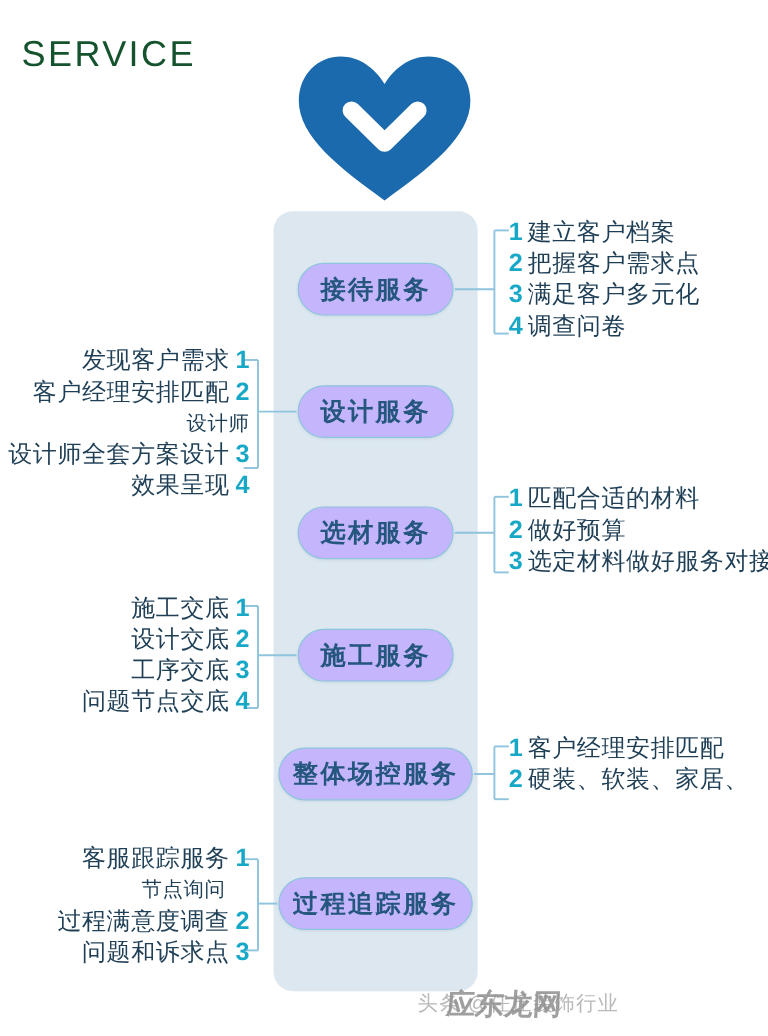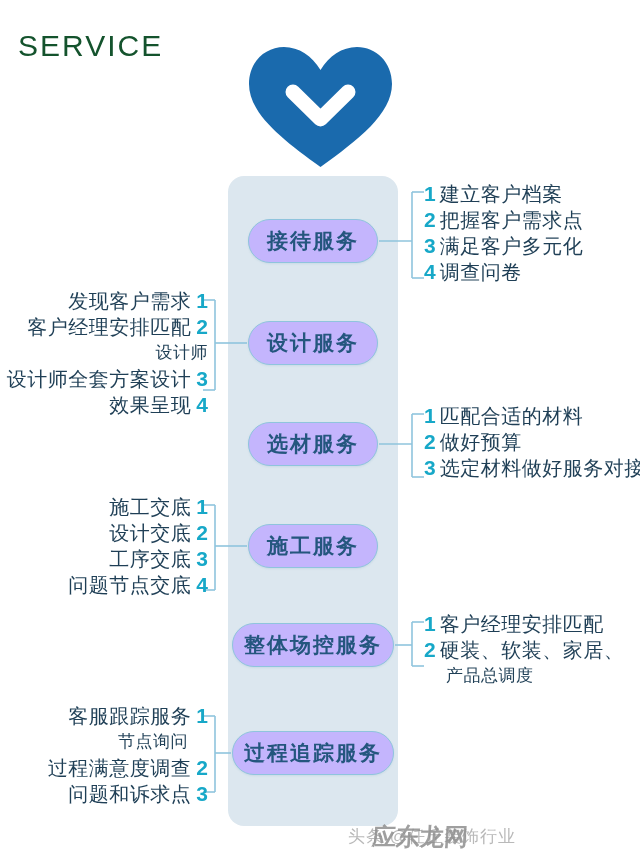--- a/index.html
+++ b/index.html
@@ -313,21 +313,20 @@
 
 <div class="detail-list right" style="top:611px;">
   <div class="detail-row">
     <span class="detail-num">1</span>
     <span class="detail-text">客户经理安排匹配</span>
   </div>
   <div class="detail-row">
     <span class="detail-num">2</span>
     <span class="detail-text">硬装、软装、家居、</span>
   </div>
-  <div class="detail-cont" style="margin-left:22px;">产品总调度</div>
 </div>
 
 <div class="detail-list left" style="top:703px;">
   <div class="detail-row">
     <span class="detail-text">客服跟踪服务</span>
     <span class="detail-num">1</span>
   </div>
   <div class="detail-cont" style="margin-right:20px;text-align:right;">节点询问</div>
   <div class="detail-row">
     <span class="detail-text">过程满意度调查</span>

